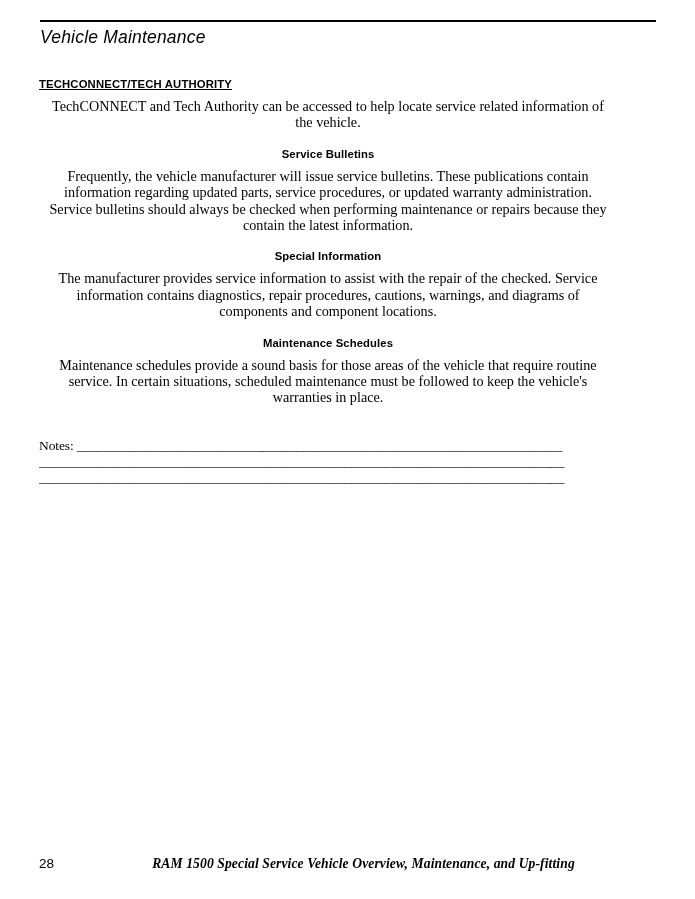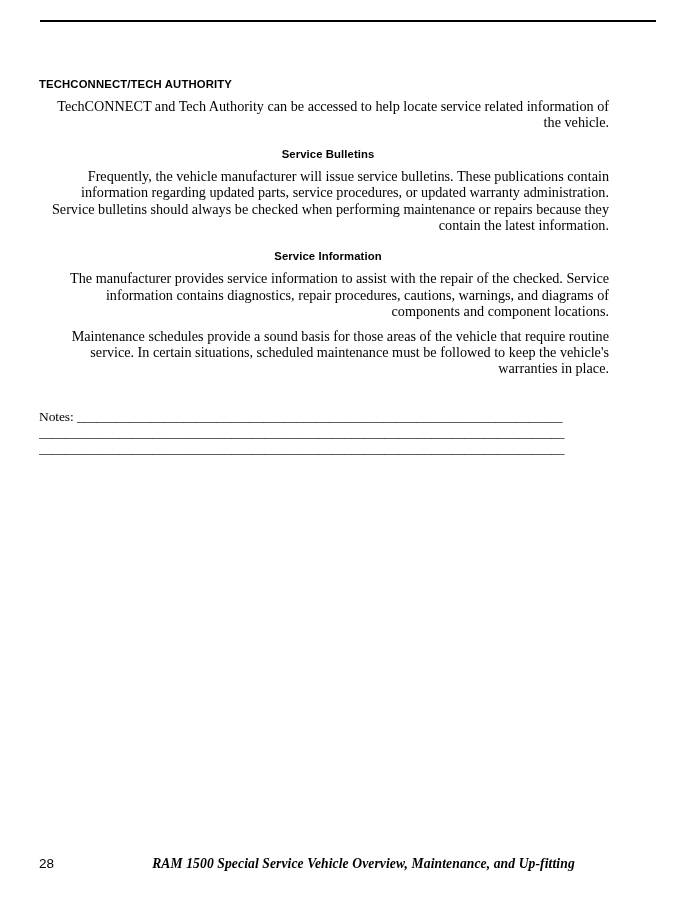--- a/index.html
+++ b/index.html
@@ -45,35 +45,36 @@
     left: 39px;
     top: 78px;
     width: 578px;
   }
   .sec-title {
     font-family: "Liberation Sans", sans-serif;
     font-weight: bold;
     font-size: 11.3px;
     letter-spacing: 0.15px;
     margin: 0 0 4px 0;
+    text-decoration: underline;
   }
   .sub-title {
     font-family: "Liberation Sans", sans-serif;
     font-weight: bold;
     font-size: 11.3px;
     letter-spacing: 0.1px;
     margin: 17px 0 7px 0;
     text-align: center;
   }
   p.body-text {
     font-family: "Liberation Serif", serif;
     font-size: 14.2px;
     line-height: 16.4px;
     margin: 8px;
-    text-align: right;
+    text-align: center;
   }
   .notes-block {
     margin-top: 20px;
   }
   .notes-line1 {
     font-family: "Liberation Serif", serif;
     font-size: 13.5px;
     line-height: 16px;
     white-space: nowrap;
     overflow: hidden;
@@ -117,32 +118,34 @@
     letter-spacing: 0.1px;
   }
 </style>
 </head>
 <body>
 
 <div class="page">
 
   <div class="top-rule"></div>
 
+  <div class="page-header">Vehicle Maintenance</div>
 
   <div class="content">
 
     <div class="sec-title">TECHCONNECT/TECH AUTHORITY</div>
     <p class="body-text">TechCONNECT and Tech Authority can be accessed to help locate service related information of the vehicle.</p>
 
     <div class="sub-title">Service Bulletins</div>
     <p class="body-text">Frequently, the vehicle manufacturer will issue service bulletins.  These publications contain information regarding updated parts, service procedures, or updated warranty administration.  Service bulletins should always be checked when performing maintenance or repairs because they contain the latest information.</p>
 
-    <div class="sub-title">Service Information</div>
+    <div class="sub-title">Special Information</div>
     <p class="body-text">The manufacturer provides service information to assist with the repair of the checked.  Service information contains diagnostics, repair procedures, cautions, warnings, and diagrams of components and component locations.</p>
 
+    <div class="sub-title">Maintenance Schedules</div>
     <p class="body-text">Maintenance schedules provide a sound basis for those areas of the vehicle that require routine service.  In certain situations, scheduled maintenance must be followed to keep the vehicle's warranties in place.</p>
 
     <div class="notes-block">
       <div class="notes-line1"><span>Notes: </span><span>_________________________________________________________________________</span></div>
       <div class="notes-rule">_______________________________________________________________________________</div>
       <div class="notes-rule">_______________________________________________________________________________</div>
     </div>
 
   </div>
 

